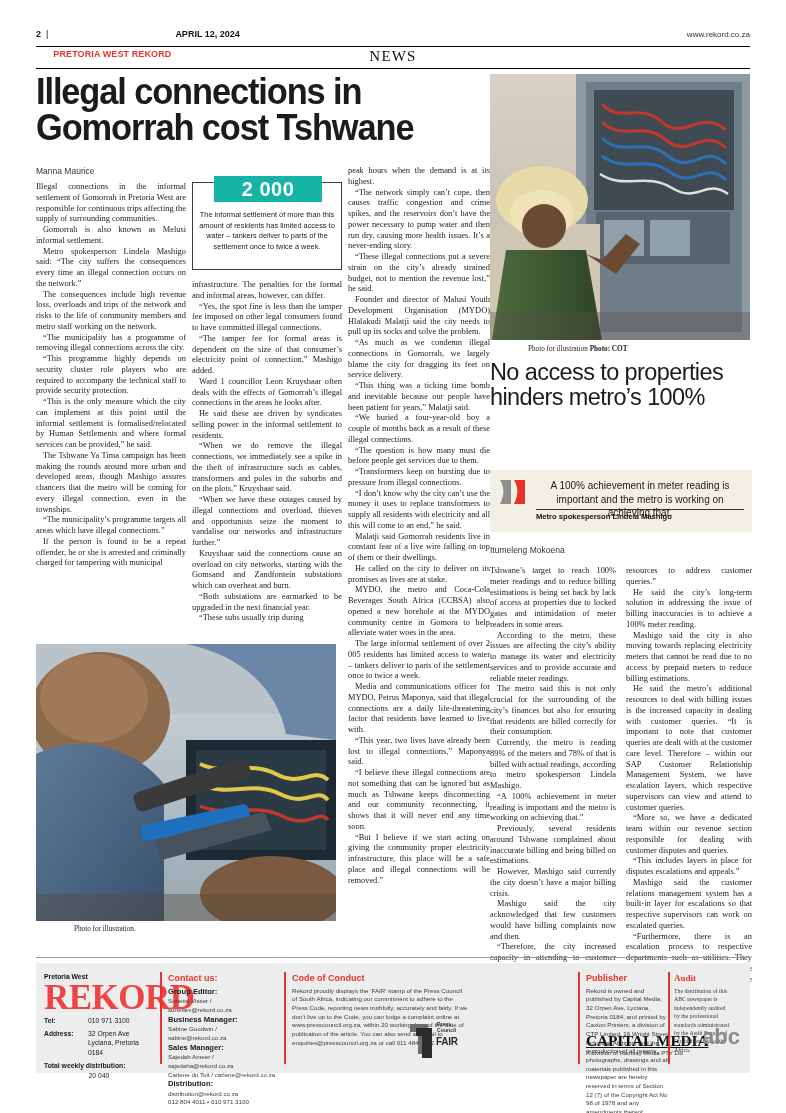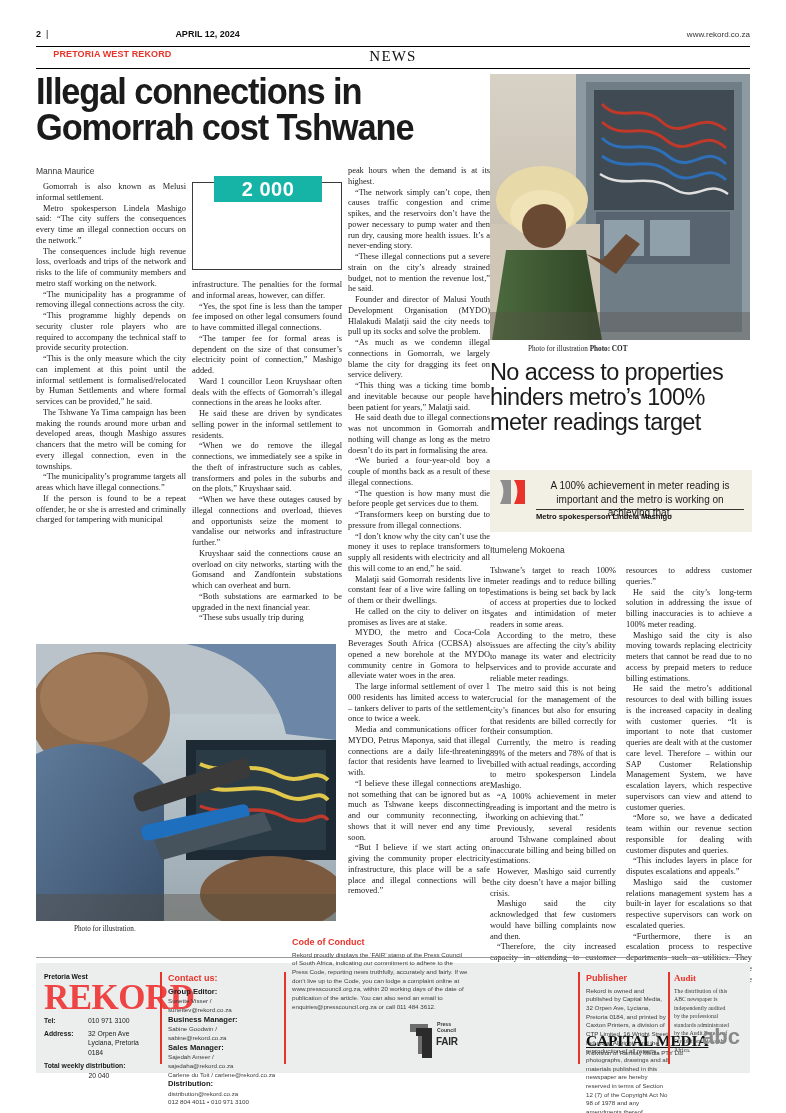--- a/index.html
+++ b/index.html
@@ -144,22 +144,24 @@
   <div class="rule-top2"></div>
 
   <div class="headline">
     <span class="l1">Illegal connections in</span>
     <span class="l2">Gomorrah cost Tshwane</span>
   </div>
   <div class="byline">Manna Maurice</div>
 
   <div class="statbox"></div>
   <div class="stat-num">2 000</div>
+  <div class="stat-text">The informal settlement of more than this amount of residents has limited access to water – tankers deliver to parts of the settlement once to twice a week.</div>
 
   <div class="col c1">
+      <p class="first">Illegal connections in the informal settlement of Gomorrah in Pretoria West are responsible for continuous trips affecting the supply of surrounding communities.</p>
       <p>Gomorrah is also known as Melusi informal settlement.</p>
       <p>Metro spokesperson Lindela Mashigo said: “The city suffers the consequences every time an illegal connection occurs on the network.”</p>
       <p>The consequences include high revenue loss, overloads and trips of the network and risks to the life of community members and metro staff working on the network.</p>
       <p>“The municipality has a programme of removing illegal connections across the city.</p>
       <p>“This programme highly depends on security cluster role players who are required to accompany the technical staff to provide security protection.</p>
       <p>“This is the only measure which the city can implement at this point until the informal settlement is formalised/relocated by Human Settlements and where formal services can be provided,” he said.</p>
       <p>The Tshwane Ya Tima campaign has been making the rounds around more urban and developed areas, though Mashigo assures chancers that the metro will be coming for every illegal connection, even in the townships.</p>
       <p>“The municipality’s programme targets all areas which have illegal connections.”</p>
       <p>If the person is found to be a repeat offender, he or she is arrested and criminally charged for tampering with municipal</p>
     </div>
@@ -175,30 +177,30 @@
       <p>“Both substations are earmarked to be upgraded in the next financial year.</p>
       <p>“These subs usually trip during</p>
     </div>
   <div class="col c3">
       <p class="first">peak hours when the demand is at its highest.</p>
       <p>“The network simply can’t cope, then causes traffic congestion and crime spikes, and the reservoirs don’t have the power necessary to pump water and then run dry, causing more health issues. It’s a never-ending story.</p>
       <p>“These illegal connections put a severe strain on the city’s already strained budget, not to mention the revenue lost,” he said.</p>
       <p>Founder and director of Malusi Youth Development Organisation (MYDO) Hlalakudi Malatji said the city needs to pull up its socks and solve the problem.</p>
       <p>“As much as we condemn illegal connections in Gomorrah, we largely blame the city for dragging its feet on service delivery.</p>
       <p>“This thing was a ticking time bomb and inevitable because our people have been patient for years,” Malatji said.</p>
-      <p>He said death due to illegal connections was not uncommon in Gomorrah and nothing will change as long as the metro doesn’t do its part in formalising the area.</p>
       <p>“We buried a four-year-old boy a couple of months back as a result of these illegal connections.</p>
       <p>“The question is how many must die before people get services due to them.</p>
       <p>“Transformers keep on bursting due to pressure from illegal connections.</p>
       <p>“I don’t know why the city can’t use the money it uses to replace transformers to supply all residents with electricity and all this will come to an end,” he said.</p>
       <p>Malatji said Gomorrah residents live in constant fear of a live wire falling on top of them or their dwellings.</p>
       <p>He called on the city to deliver on its promises as lives are at stake.</p>
       <p>MYDO, the metro and Coca-Cola Beverages South Africa (CCBSA) also opened a new borehole at the MYDO community centre in Gomora to help alleviate water woes in the area.</p>
-      <p>The large informal settlement of over 1 000 residents has limited access to water – tankers deliver to parts of the settlement once to twice a week.</p>
+      <p>The large informal settlement of over 2 005 residents has limited access to water – tankers deliver to parts of the settlement once to twice a week.</p>
       <p>Media and communications officer for MYDO, Petrus Maponya, said that illegal connections are a daily life-threatening factor that residents have learned to live with.</p>
+      <p>“This year, two lives have already been lost to illegal connections,” Maponya said.</p>
       <p>“I believe these illegal connections are not something that can be ignored but as much as Tshwane keeps disconnecting and our community reconnecting, it shows that it will never end any time soon.</p>
       <p>“But I believe if we start acting on giving the community proper electricity infrastructure, this place will be a safe place and illegal connections will be removed.”</p>
     </div>
 
   <div class="photo ph-top">
     <svg width="260" height="266" viewBox="0 0 260 266" preserveAspectRatio="none">
       <defs>
         <linearGradient id="bgw" x1="0" y1="0" x2="0" y2="1">
           <stop offset="0" stop-color="#d8d2c6"></stop>
             <stop offset="1" stop-color="#bdb5a6"></stop>
@@ -235,37 +237,36 @@
       <rect x="0" y="238" width="260" height="28" fill="#5a5148" opacity="0.35"></rect>
     </svg>
   </div>
   <div class="photo-caption cap-top">
     <span>Photo for illustration </span><b>Photo: COT</b>
   </div>
 
   <div class="headline2">
     <div>No access to properties</div>
     <div>hinders metro’s 100%</div>
-    <div>meter readings target</div>
   </div>
 
   <div class="pullquote"></div>
   <svg class="pq-mark" viewBox="0 0 30 28">
     <path d="M0 2 L11 2 L11 26 L0 26 C4 18 5 10 0 2 Z" fill="#8e8e8e"></path>
     <path d="M14 2 L25 2 L25 26 L14 26 C18 18 19 10 14 2 Z" fill="#e8332a"></path>
   </svg>
   <div class="pq-text">A 100% achievement in meter reading is important and the metro is working on achieving that.</div>
   <div class="pq-rule"></div>
   <div class="pq-attrib">Metro spokesperson Lindela Mashigo</div>
 
   <div class="byline2">Itumeleng Mokoena</div>
   <div class="col c4">
       <p class="first">Tshwane’s target to reach 100% meter readings and to reduce billing estimations is being set back by lack of access at properties due to locked gates and intimidation of meter readers in some areas.</p>
       <p>According to the metro, these issues are affecting the city’s ability to manage its water and electricity services and to provide accurate and reliable meter readings.</p>
-      <p>The metro said this is not being crucial for the management of the city’s finances but also for ensuring that residents are billed correctly for their consumption.</p>
+      <p>The metro said this is not only crucial for the surrounding of the city’s finances but also for ensuring that residents are billed correctly for their consumption.</p>
       <p>Currently, the metro is reading 89% of the meters and 78% of that is billed with actual readings, according to metro spokesperson Lindela Mashigo.</p>
       <p>“A 100% achievement in meter reading is important and the metro is working on achieving that.”</p>
       <p>Previously, several residents around Tshwane complained about inaccurate billing and being billed on estimations.</p>
       <p>However, Mashigo said currently the city doesn’t have a major billing crisis.</p>
       <p>Mashigo said the city acknowledged that few customers would have billing complaints now and then.</p>
       <p>“Therefore, the city increased capacity in attending to customer queries. As such, we had to repurpose our internal</p>
     </div>
   <div class="col c5">
       <p class="first">resources to address customer queries.”</p>
       <p>He said the city’s long-term solution in addressing the issue of billing inaccuracies is to achieve a 100% meter reading.</p>
@@ -340,21 +341,21 @@
     <div class="f-body">Sabine Goodwin / sabine@rekord.co.za</div>
     <div class="f-sub">Sales Manager:</div>
     <div class="f-body">Sajedah Ameer / sajedaha@rekord.co.za</div>
     <div class="f-body">Carlene du Toit / carlene@rekord.co.za</div>
     <div class="f-sub">Distribution:</div>
     <div class="f-body">distribution@rekord.co.za</div>
     <div class="f-body">012 804 4011 • 010 971 3100</div>
   </div>
 
   <div class="f-bar" style="left:284px;"></div>
-  <div class="f-col" style="left:292px;top:936px;width:176px;">
+  <div class="f-col" style="left:292px;top:972px;width:176px;">
     <div class="f-head">Code of Conduct</div>
     <div class="f-body">Rekord proudly displays the ‘FAIR’ stamp of the Press Council of South Africa, indicating our commitment to adhere to the Press Code, reporting news truthfully, accurately and fairly. If we don’t live up to the Code, you can lodge a complaint online at www.presscouncil.org.za, within 20 working days of the date of publication of the article. You can also send an email to enquiries@presscouncil.org.za or call 011 484 3612.</div>
   </div>
   <svg class="fair-logo" viewBox="0 0 64 40">
     <path d="M6 4 L24 4 L24 34 L14 34 L14 12 L6 12 Z" fill="#6e6e6e"></path>
     <path d="M12 8 L28 8 L28 38 L18 38 L18 16 L12 16 Z" fill="#2b2b2b"></path>
   </svg>
   <div class="fair-txt">
     <div>Press</div>
     <div>Council</div>

